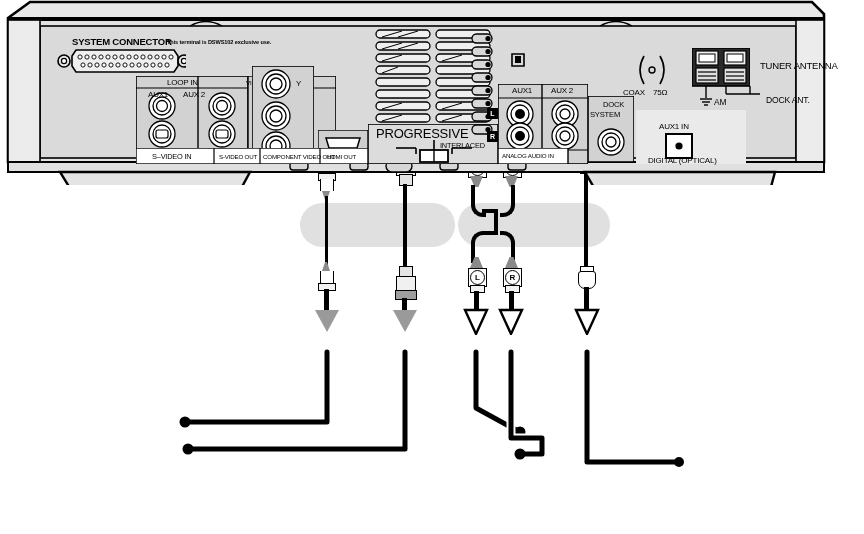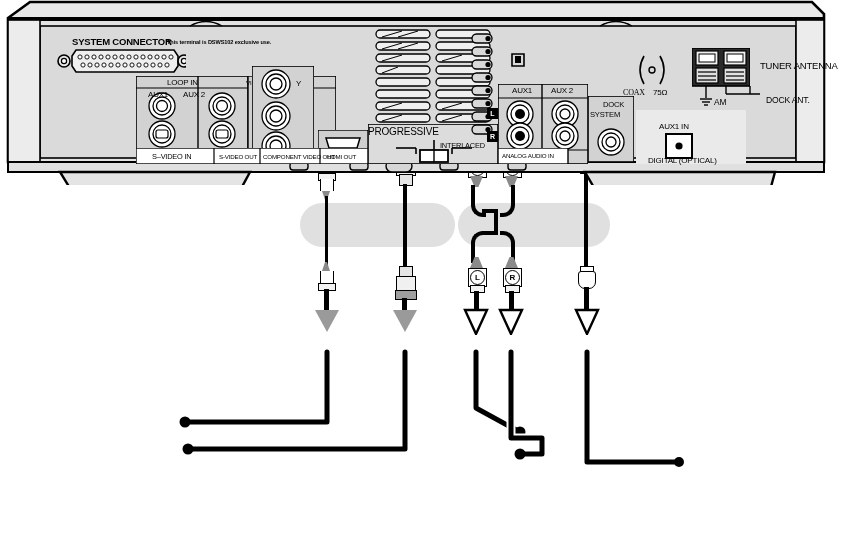--- a/index.html
+++ b/index.html
@@ -372,21 +372,21 @@
     <svg class="abs" style="left:368px;top:124px;" width="130" height="40">
       <rect x="0" y="0" width="130" height="40" fill="#dcdcdc" stroke="#000" stroke-width="1.6"></rect>
       <line x1="28" y1="24" x2="48" y2="24" stroke="#000" stroke-width="1.6"></line>
       <line x1="84" y1="24" x2="104" y2="24" stroke="#000" stroke-width="1.6"></line>
       <line x1="48" y1="24" x2="48" y2="30" stroke="#000" stroke-width="1.6"></line>
       <line x1="66" y1="16" x2="66" y2="30" stroke="#000" stroke-width="1.6"></line>
       <line x1="84" y1="24" x2="84" y2="30" stroke="#000" stroke-width="1.6"></line>
       <rect x="52" y="26" width="28" height="12" fill="#fff" stroke="#000" stroke-width="1.8"></rect>
       <line x1="66" y1="26" x2="66" y2="38" stroke="#000" stroke-width="1.4"></line>
     </svg>
-    <div class="panelTxtSm" style="left:368px;top:126px;font-size:10px;text-align:center;">PROGRESSIVE</div>
+    <div class="panelTxtSm" style="left:376px;top:126px;font-size:13px;text-align:center;">PROGRESSIVE</div>
     <div class="panelTxtSm" style="left:440px;top:141px;font-size:7.4px;">INTERLACED</div>
 
     <svg class="abs" style="left:470px;top:30px;" width="26" height="128">
       <g fill="#d8d8d8" stroke="#000" stroke-width="1.3">
         <rect x="2" y="4" width="20" height="9" rx="4.5"></rect>
         <rect x="2" y="17" width="20" height="9" rx="4.5"></rect>
         <rect x="2" y="30" width="20" height="9" rx="4.5"></rect>
         <rect x="2" y="43" width="20" height="9" rx="4.5"></rect>
         <rect x="2" y="56" width="20" height="9" rx="4.5"></rect>
         <rect x="2" y="69" width="20" height="9" rx="4.5"></rect>
@@ -447,21 +447,21 @@
       </g>
     </svg>
     <div class="panelTxtSm" style="left:595px;top:100px;font-size:7.6px;padding-left:8px;">DOCK</div>
     <div class="panelTxtSm" style="left:590px;top:110px;font-size:7.6px;">SYSTEM</div>
 
     <svg class="abs" style="left:630px;top:52px;" width="52" height="42">
       <path d="M14,4 q-8,14 0,28" fill="none" stroke="#000" stroke-width="1.6"></path>
       <path d="M30,4 q8,14 0,28" fill="none" stroke="#000" stroke-width="1.6"></path>
       <circle cx="22" cy="18" r="3" fill="none" stroke="#000" stroke-width="1.4"></circle>
     </svg>
-    <div class="panelTxtSm" style="left:623px;top:88px;font-size:8px;font-family:Liberation Serif, serif;">COAX</div>
+    <div class="panelTxtSm" style="left:623px;top:88px;font-size:8px;">COAX</div>
     <div class="panelTxtSm" style="left:653px;top:88px;font-size:8px;">75Ω</div>
 
     <svg class="abs" style="left:692px;top:48px;" width="58" height="44">
       <rect x="0" y="0" width="58" height="38" fill="#2a2a2a" stroke="#000" stroke-width="1.6"></rect>
       <rect x="4" y="3" width="22" height="14" fill="#f0f0f0" stroke="#000" stroke-width="1.2"></rect>
       <rect x="32" y="3" width="22" height="14" fill="#f0f0f0" stroke="#000" stroke-width="1.2"></rect>
       <rect x="7" y="6" width="16" height="8" fill="#fff" stroke="#000" stroke-width="1"></rect>
       <rect x="35" y="6" width="16" height="8" fill="#fff" stroke="#000" stroke-width="1"></rect>
       <rect x="4" y="20" width="22" height="15" fill="#e0e0e0" stroke="#000" stroke-width="1.2"></rect>
       <rect x="32" y="20" width="22" height="15" fill="#e0e0e0" stroke="#000" stroke-width="1.2"></rect>

